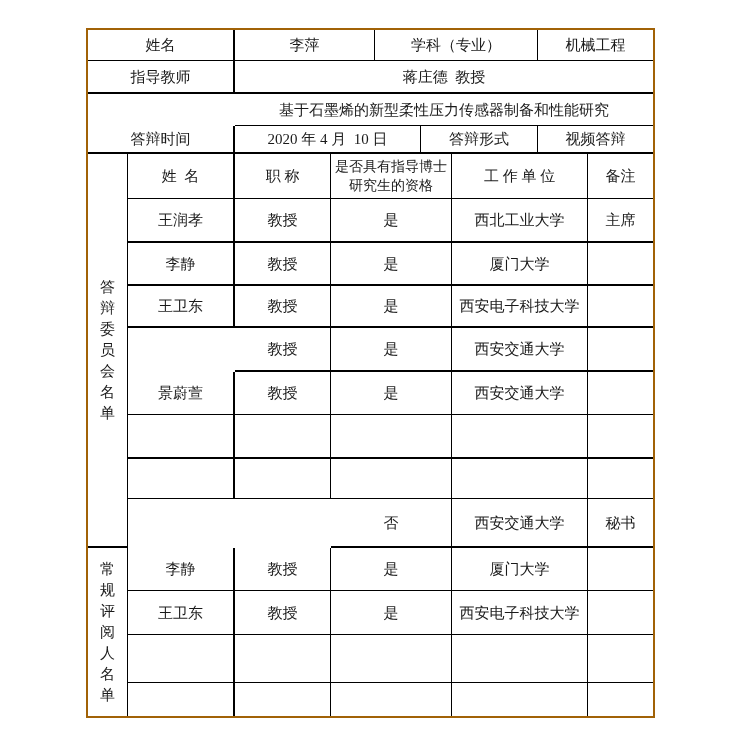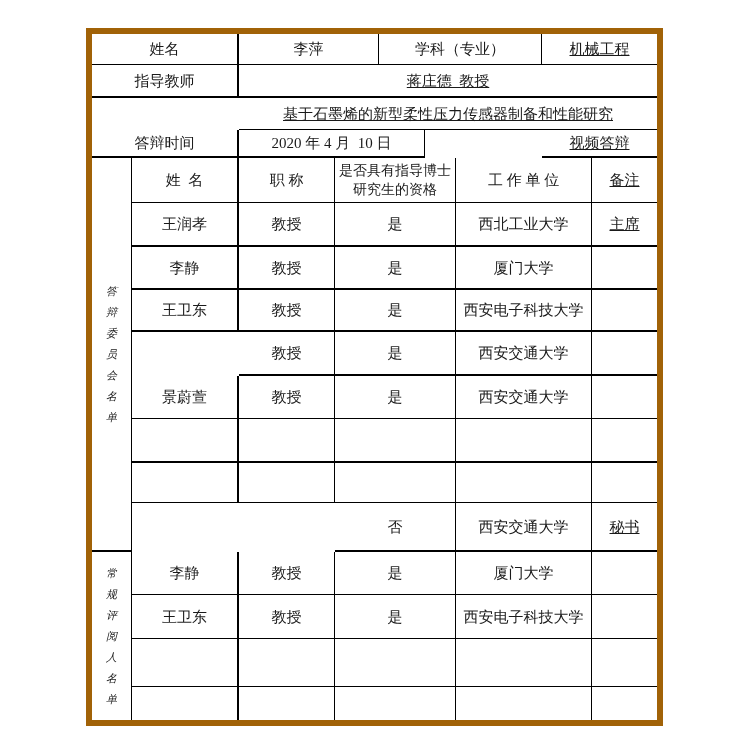--- a/index.html
+++ b/index.html
@@ -5,57 +5,58 @@
   html,body { margin:0; padding:0; background:#ffffff; }
   .sheet {
     position:relative; width:741px; height:744px; background:#ffffff;
     font-family:"Liberation Serif","DejaVu Serif",serif; color:#1a1a1a;
   }
   .form-grid {
     position:absolute; left:86px; top:28px;
     display:grid;
     grid-template-columns:40px 107px 96px 44px 46px 31px 86px 50px 65px;
     grid-template-rows:31px 33px 32px 28px 45px 44px 43px 42px 44px 43px 44px 40px 49px 43px 44px 48px 33px;
-    border:6px solid #a16207;
+    border:2px solid #a16207;
     background:#ffffff;
   }
   .c {
     border-right:1px solid #000; border-bottom:1px solid #000;
     display:flex; align-items:center; justify-content:center;
     text-align:center; white-space:pre-wrap; font-size:15px;
     padding:0 3px; box-sizing:border-box; overflow:hidden; line-height:20px;
   }
-  .lastcol { border-right:none;text-decoration:underline; }
+  .lastcol { border-right:none; }
   .lastrow { border-bottom:none; }
   .br2 { border-right-width:2px; }
   .bb2 { border-bottom-width:2px; }
   .small { font-size:14px; line-height:19px; }
   .vlabel {
-    display:block; width:16px; font-size:11px; line-height:21px;
-    word-break:break-all; text-align:center;font-style:italic;
+    display:block; width:16px; font-size:15px; line-height:21px;
+    word-break:break-all; text-align:center;
   }
 </style>
 </head>
 <body>
 
 <div class="sheet">
   <div class="form-grid">
 
     <div class="c br2" style="grid-area:1/1/2/3">姓名</div>
     <div class="c" style="grid-area:1/5/2/8">学科（专业）</div>
     <div class="c" style="grid-area:1/3/2/5">李萍</div>
     <div class="c lastcol" style="grid-area:1/8/2/10">机械工程</div>
 
     <div class="c br2 bb2" style="grid-area:2/1/3/3">指导教师</div>
     <div class="c lastcol bb2" style="grid-area:2/3/3/10">蒋庄德  教授</div>
 
     <div class="c lastcol" style="grid-area:3/3/4/10">基于石墨烯的新型柔性压力传感器制备和性能研究</div>
 
     <div class="c br2 bb2" style="grid-area:4/1/5/3">答辩时间</div>
     <div class="c bb2" style="grid-area:4/3/5/6">2020 年 4 月  10 日</div>
+    <div class="c bb2" style="grid-area:4/6/5/8">答辩形式</div>
     <div class="c lastcol bb2" style="grid-area:4/8/5/10">视频答辩</div>
 
     <div class="c bb2" style="grid-area:5/1/14/2">
       <span class="vlabel">答辩委员会名单</span>
     </div>
 
     <div class="c br2" style="grid-area:5/2/6/3">姓  名</div>
     <div class="c" style="grid-area:5/3/6/4">职 称</div>
     <div class="c small" style="grid-area:5/4/6/7">是否具有指导博士研究生的资格</div>
     <div class="c" style="grid-area:5/7/6/9">工 作 单 位</div>

